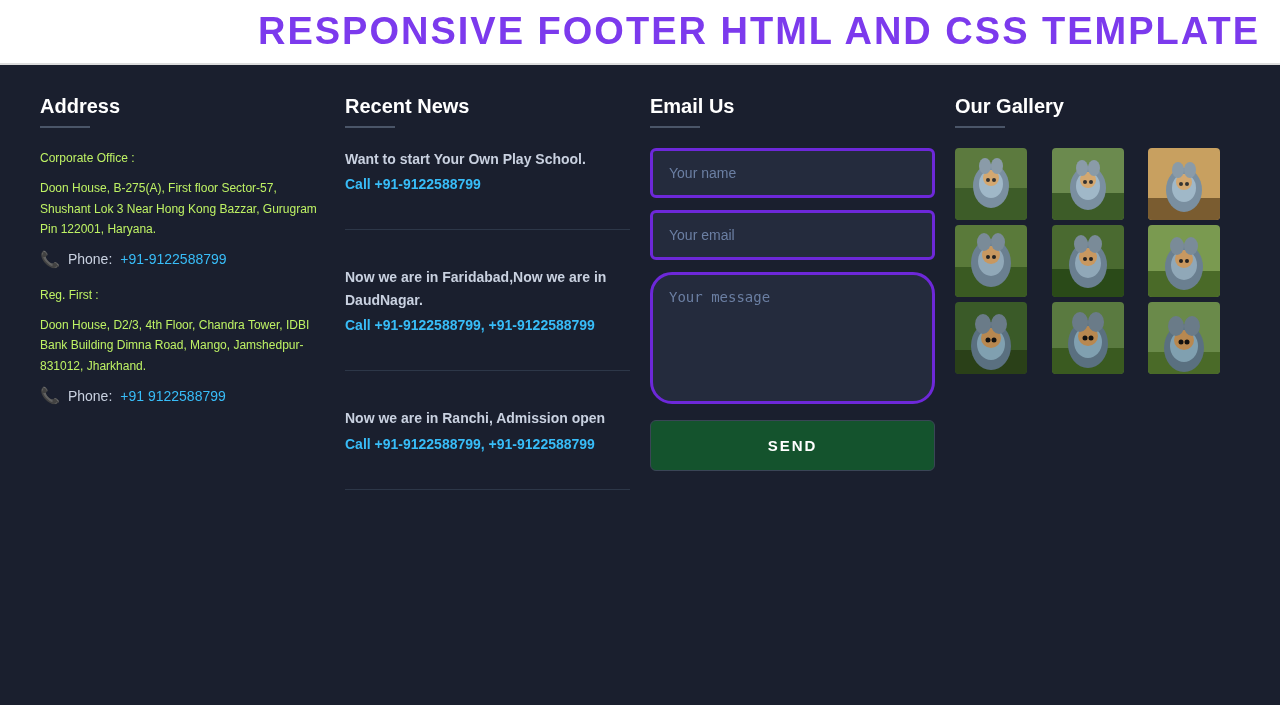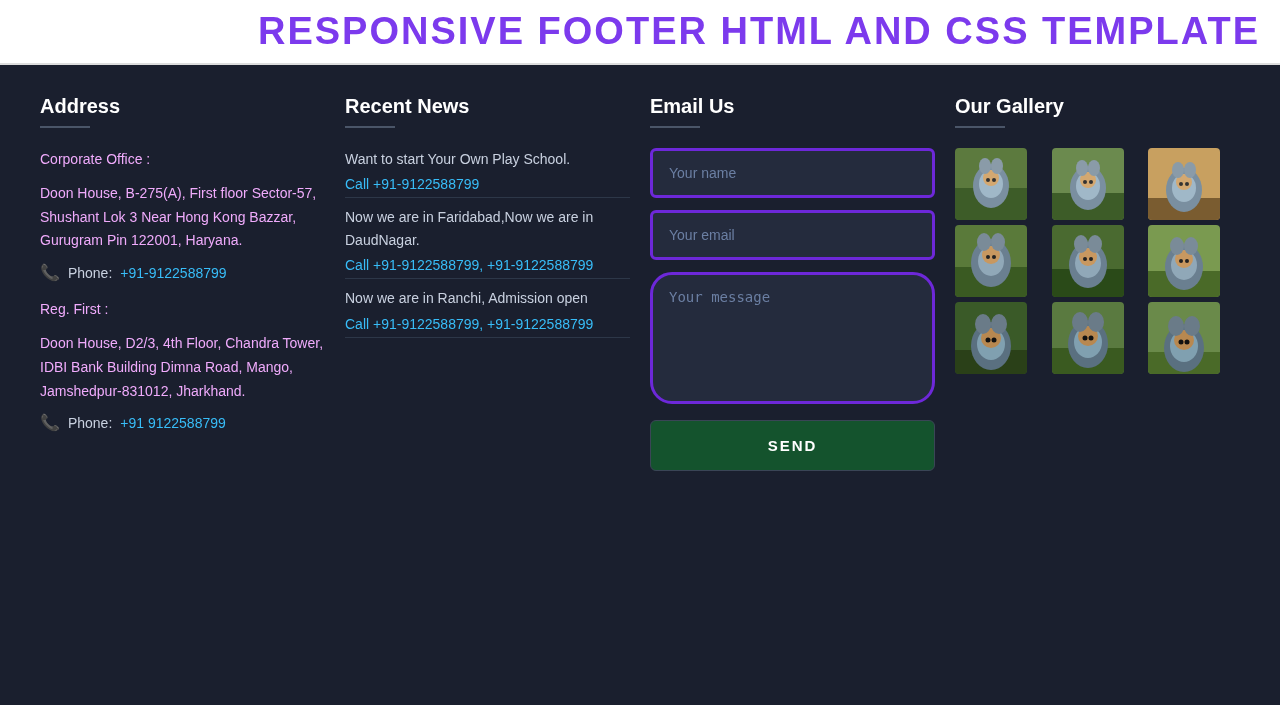--- a/index.html
+++ b/index.html
@@ -46,45 +46,46 @@
 
     .section-divider {
       width: 50px;
       height: 2px;
       background: #4a5568;
       margin-bottom: 20px;
     }
 
     
     .address-col p {
-      font-size: 14px;
-      color: #f0abfc;
+      font-size: 12px;
+      color: #bef264;
       line-height: 1.7;
       margin-bottom: 10px;
     }
     .address-col .phone-row {
       display: flex;
       align-items: center;
       gap: 8px;
       font-size: 14px;
       color: #c9d1e0;
       margin-bottom: 16px;
     }
     .address-col .phone-row .phone-link {
       color: #38bdf8;
     }
     .phone-icon {
       font-size: 16px;
     }
 
     
     .news-col .news-item {
-      margin-bottom: 8px;
-      padding-bottom: 4px;
+      margin-bottom: 36px;
+      padding-bottom: 36px;
       border-bottom: 1px solid #2d3748;
+      font-weight: bold;
     }
     .news-col .news-item p {
       font-size: 14px;
       color: #c9d1e0;
       line-height: 1.6;
       margin-bottom: 5px;
     }
     .news-col .news-item .call-link {
       color: #38bdf8;
       font-size: 14px;

